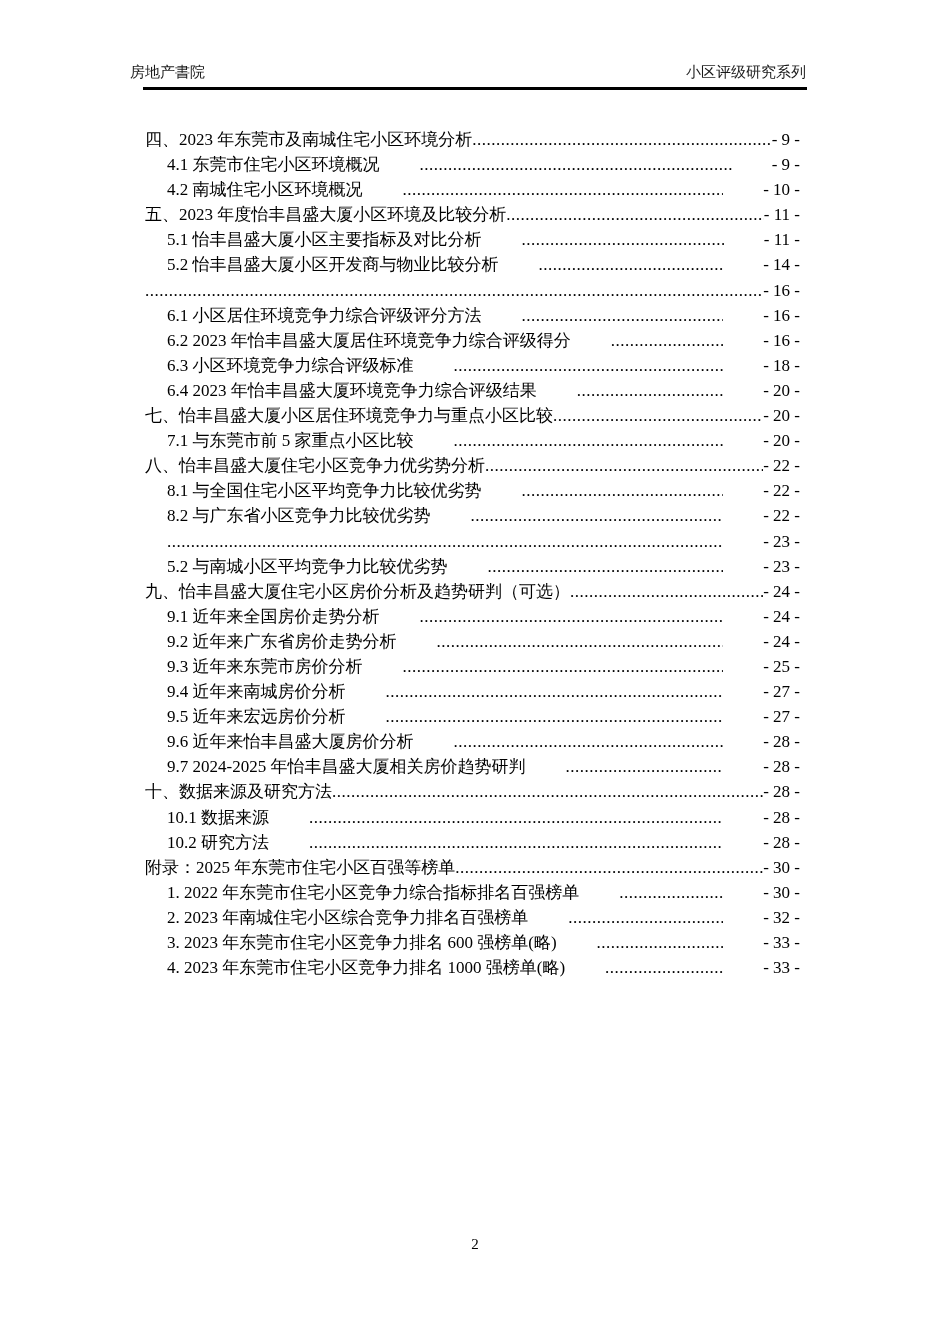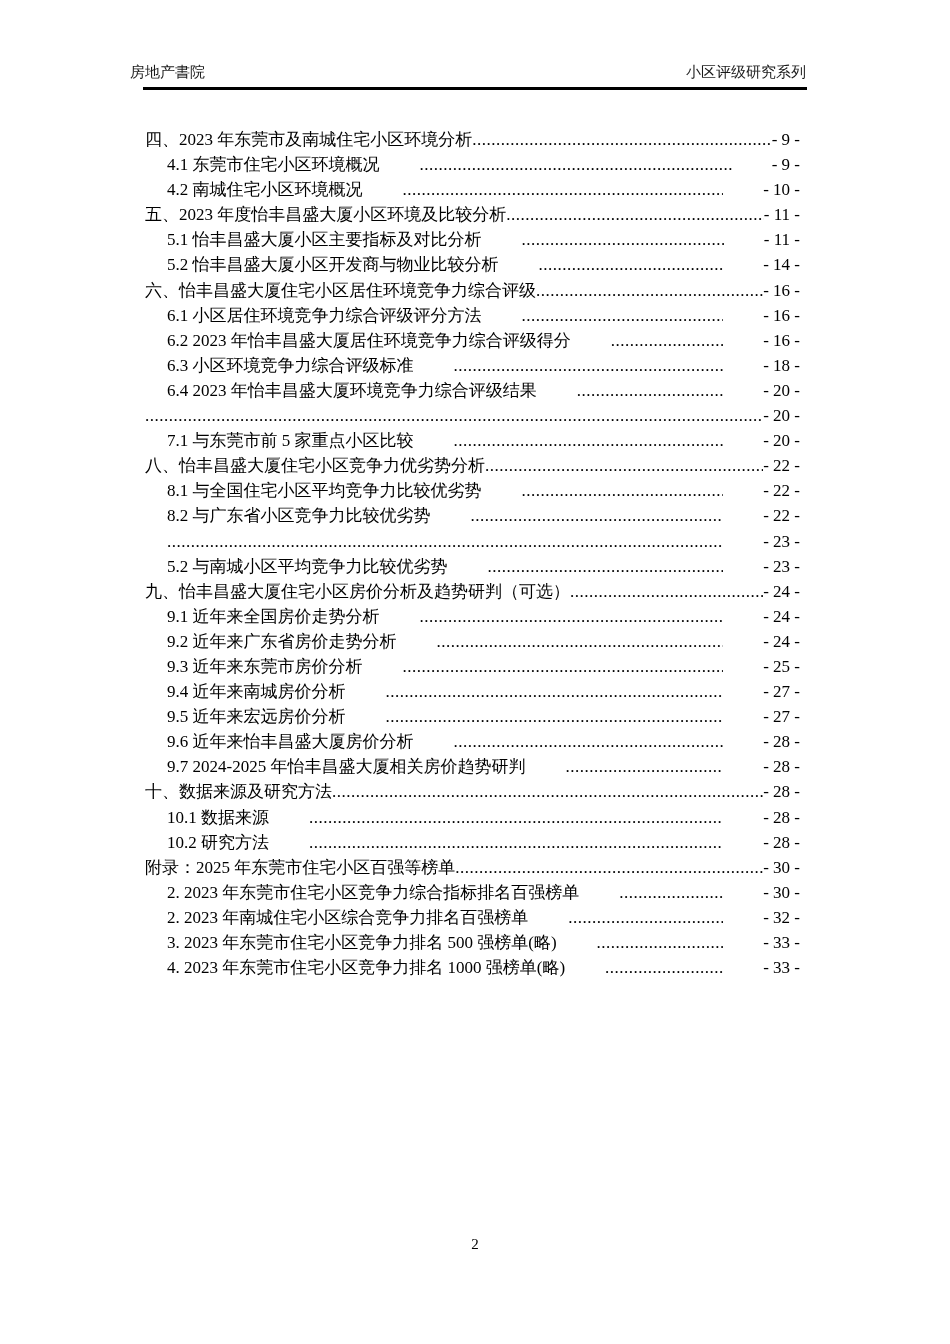--- a/index.html
+++ b/index.html
@@ -126,21 +126,20 @@
         <span class="toc-page">- 11 -</span>
       </div>
 
       <div class="toc-row" data-level="2">
         <span class="toc-label">5.2 怡丰昌盛大厦小区开发商与物业比较分析</span>
         <span class="toc-dots"></span>
         <span class="toc-page">- 14 -</span>
       </div>
 
       <div class="toc-row" data-level="1">
-        <span class="toc-label">六、怡丰昌盛大厦住宅小区居住环境竞争力综合评级</span>
         <span class="toc-dots"></span>
         <span class="toc-page">- 16 -</span>
       </div>
 
       <div class="toc-row" data-level="2">
         <span class="toc-label">6.1 小区居住环境竞争力综合评级评分方法</span>
         <span class="toc-dots"></span>
         <span class="toc-page">- 16 -</span>
       </div>
 
@@ -156,20 +155,21 @@
         <span class="toc-page">- 18 -</span>
       </div>
 
       <div class="toc-row" data-level="2">
         <span class="toc-label">6.4 2023 年怡丰昌盛大厦环境竞争力综合评级结果</span>
         <span class="toc-dots"></span>
         <span class="toc-page">- 20 -</span>
       </div>
 
       <div class="toc-row" data-level="1">
+        <span class="toc-label">七、怡丰昌盛大厦小区居住环境竞争力与重点小区比较</span>
         <span class="toc-dots"></span>
         <span class="toc-page">- 20 -</span>
       </div>
 
       <div class="toc-row" data-level="2">
         <span class="toc-label">7.1 与东莞市前 5 家重点小区比较</span>
         <span class="toc-dots"></span>
         <span class="toc-page">- 20 -</span>
       </div>
 
@@ -269,33 +269,33 @@
         <span class="toc-page">- 28 -</span>
       </div>
 
       <div class="toc-row" data-level="1">
         <span class="toc-label">附录：2025 年东莞市住宅小区百强等榜单</span>
         <span class="toc-dots"></span>
         <span class="toc-page">- 30 -</span>
       </div>
 
       <div class="toc-row" data-level="2">
-        <span class="toc-label">2. 2023 年东莞市住宅小区竞争力综合指标排名百强榜单</span>
+        <span class="toc-label">1. 2022 年东莞市住宅小区竞争力综合指标排名百强榜单</span>
         <span class="toc-dots"></span>
         <span class="toc-page">- 30 -</span>
       </div>
 
       <div class="toc-row" data-level="2">
         <span class="toc-label">2. 2023 年南城住宅小区综合竞争力排名百强榜单</span>
         <span class="toc-dots"></span>
         <span class="toc-page">- 32 -</span>
       </div>
 
       <div class="toc-row" data-level="2">
-        <span class="toc-label">3. 2023 年东莞市住宅小区竞争力排名 500 强榜单(略)</span>
+        <span class="toc-label">3. 2023 年东莞市住宅小区竞争力排名 600 强榜单(略)</span>
         <span class="toc-dots"></span>
         <span class="toc-page">- 33 -</span>
       </div>
 
       <div class="toc-row" data-level="2">
         <span class="toc-label">4. 2023 年东莞市住宅小区竞争力排名 1000 强榜单(略)</span>
         <span class="toc-dots"></span>
         <span class="toc-page">- 33 -</span>
       </div>
     </div>

